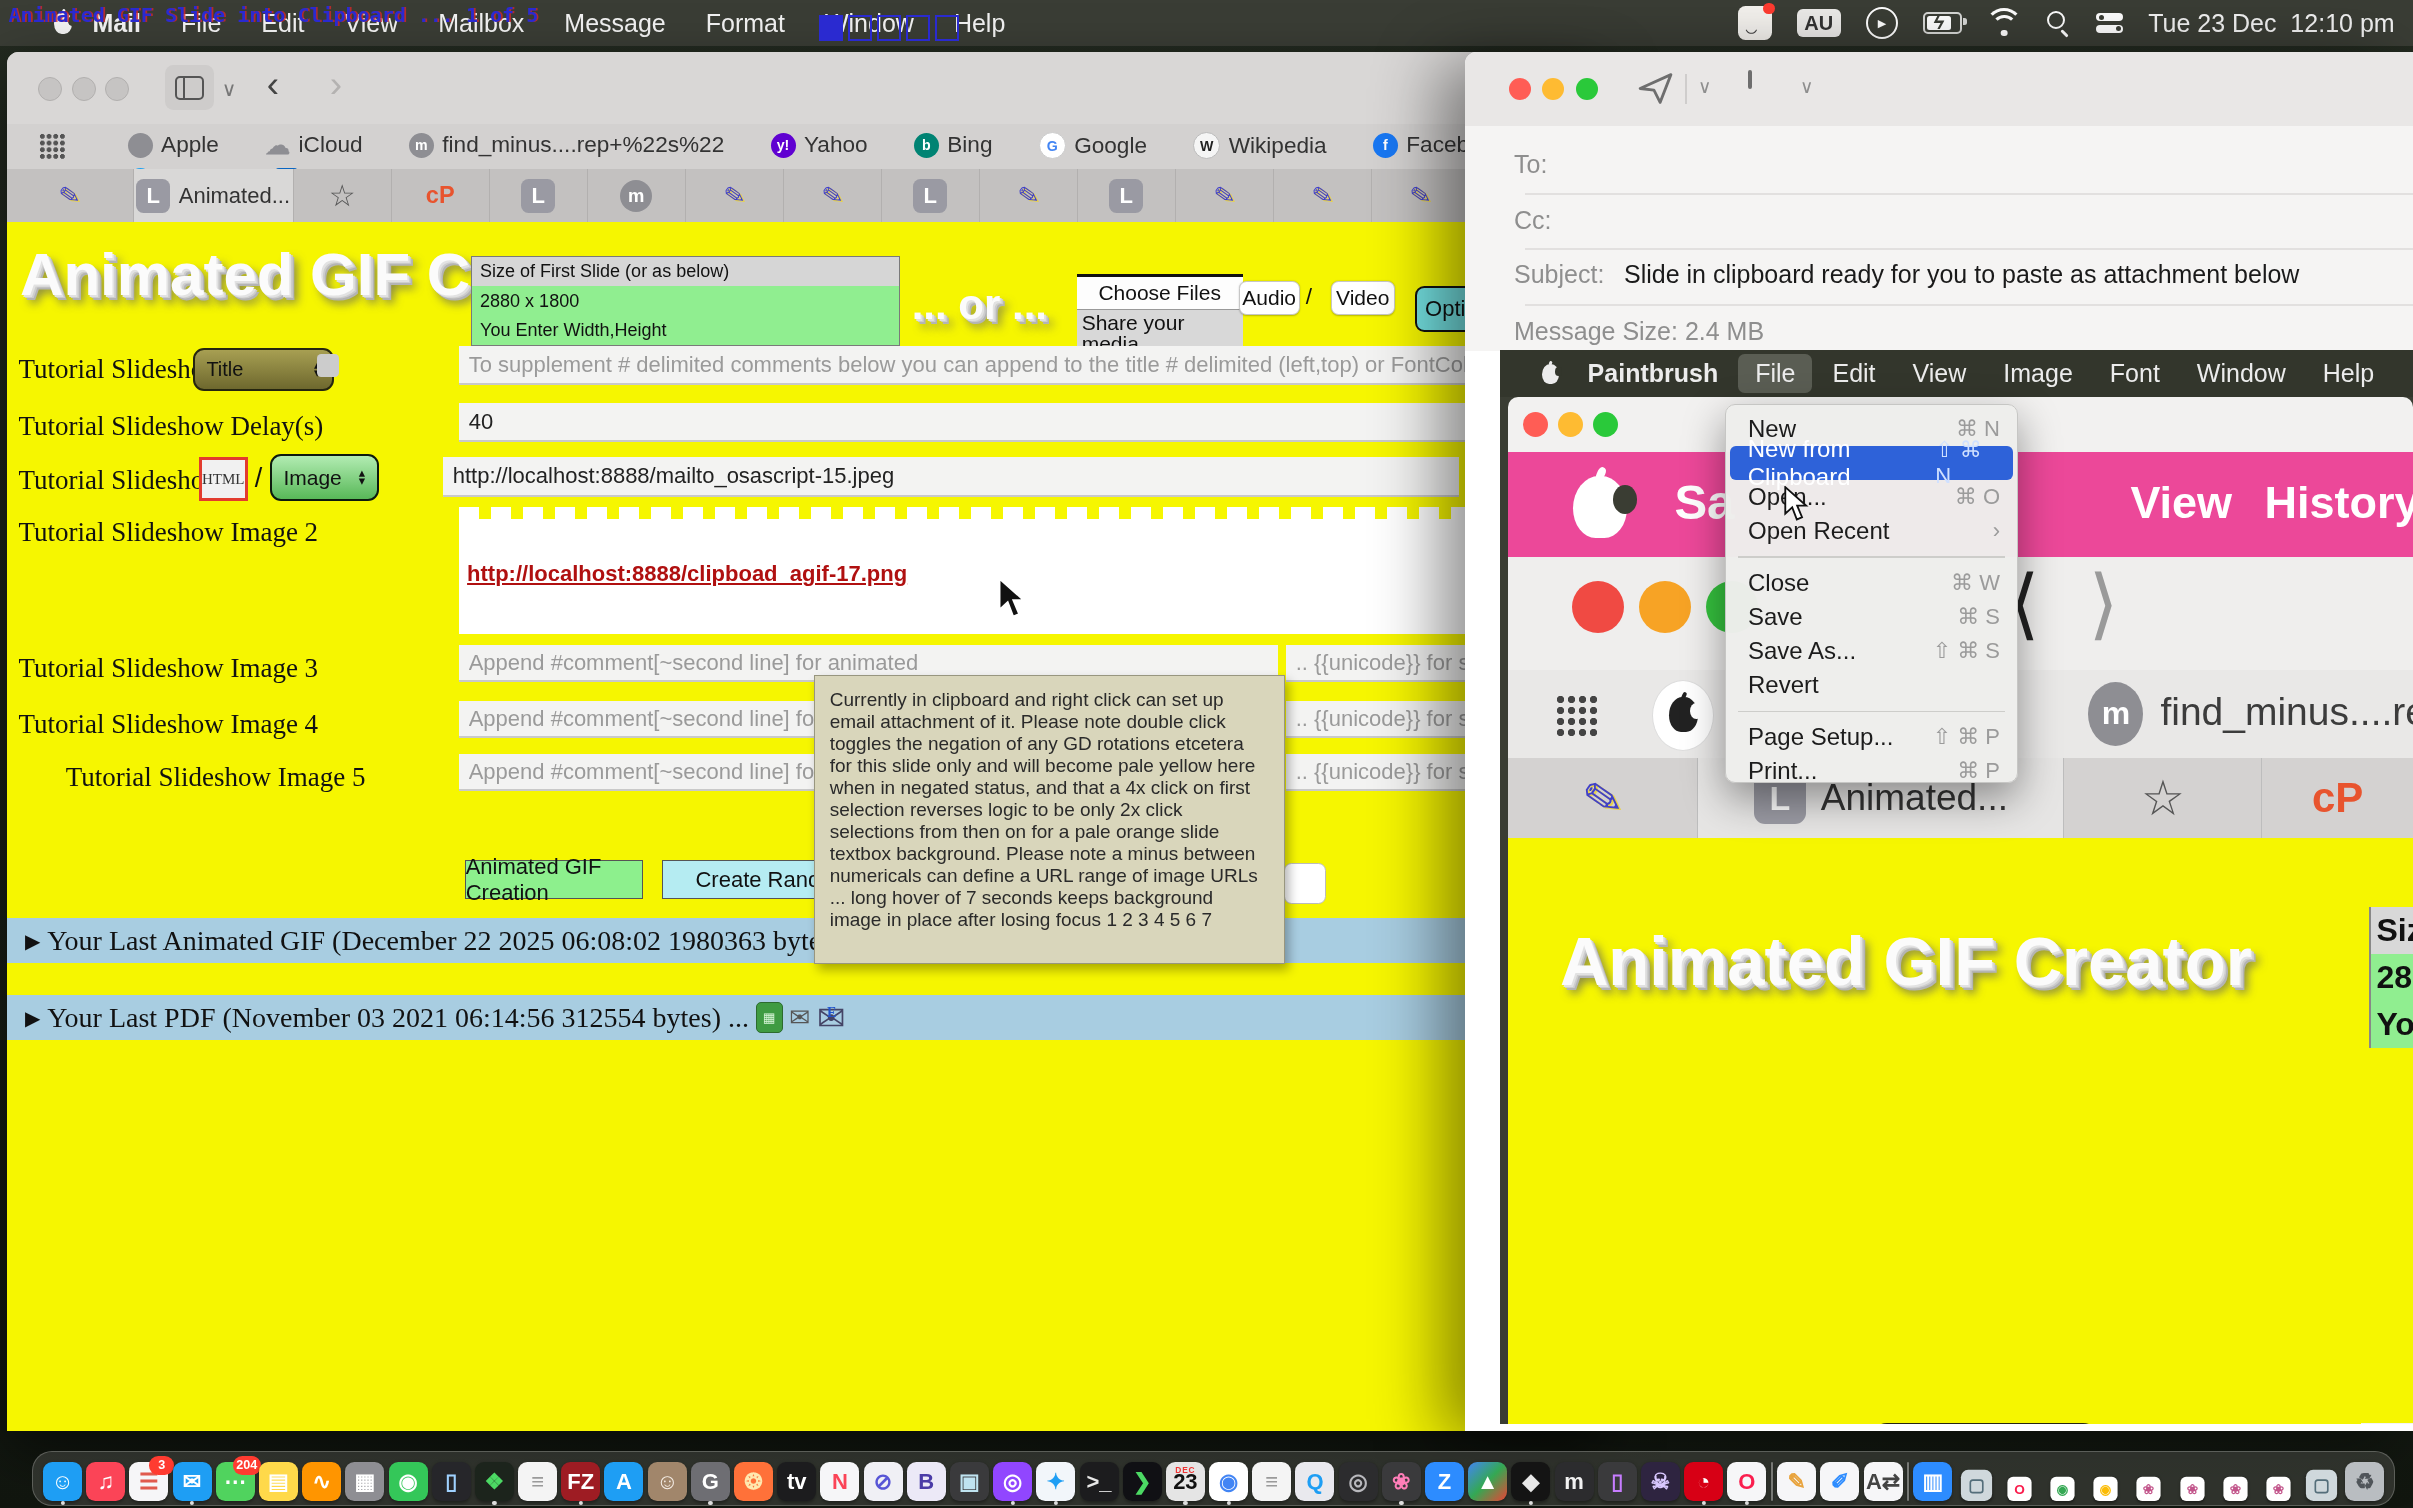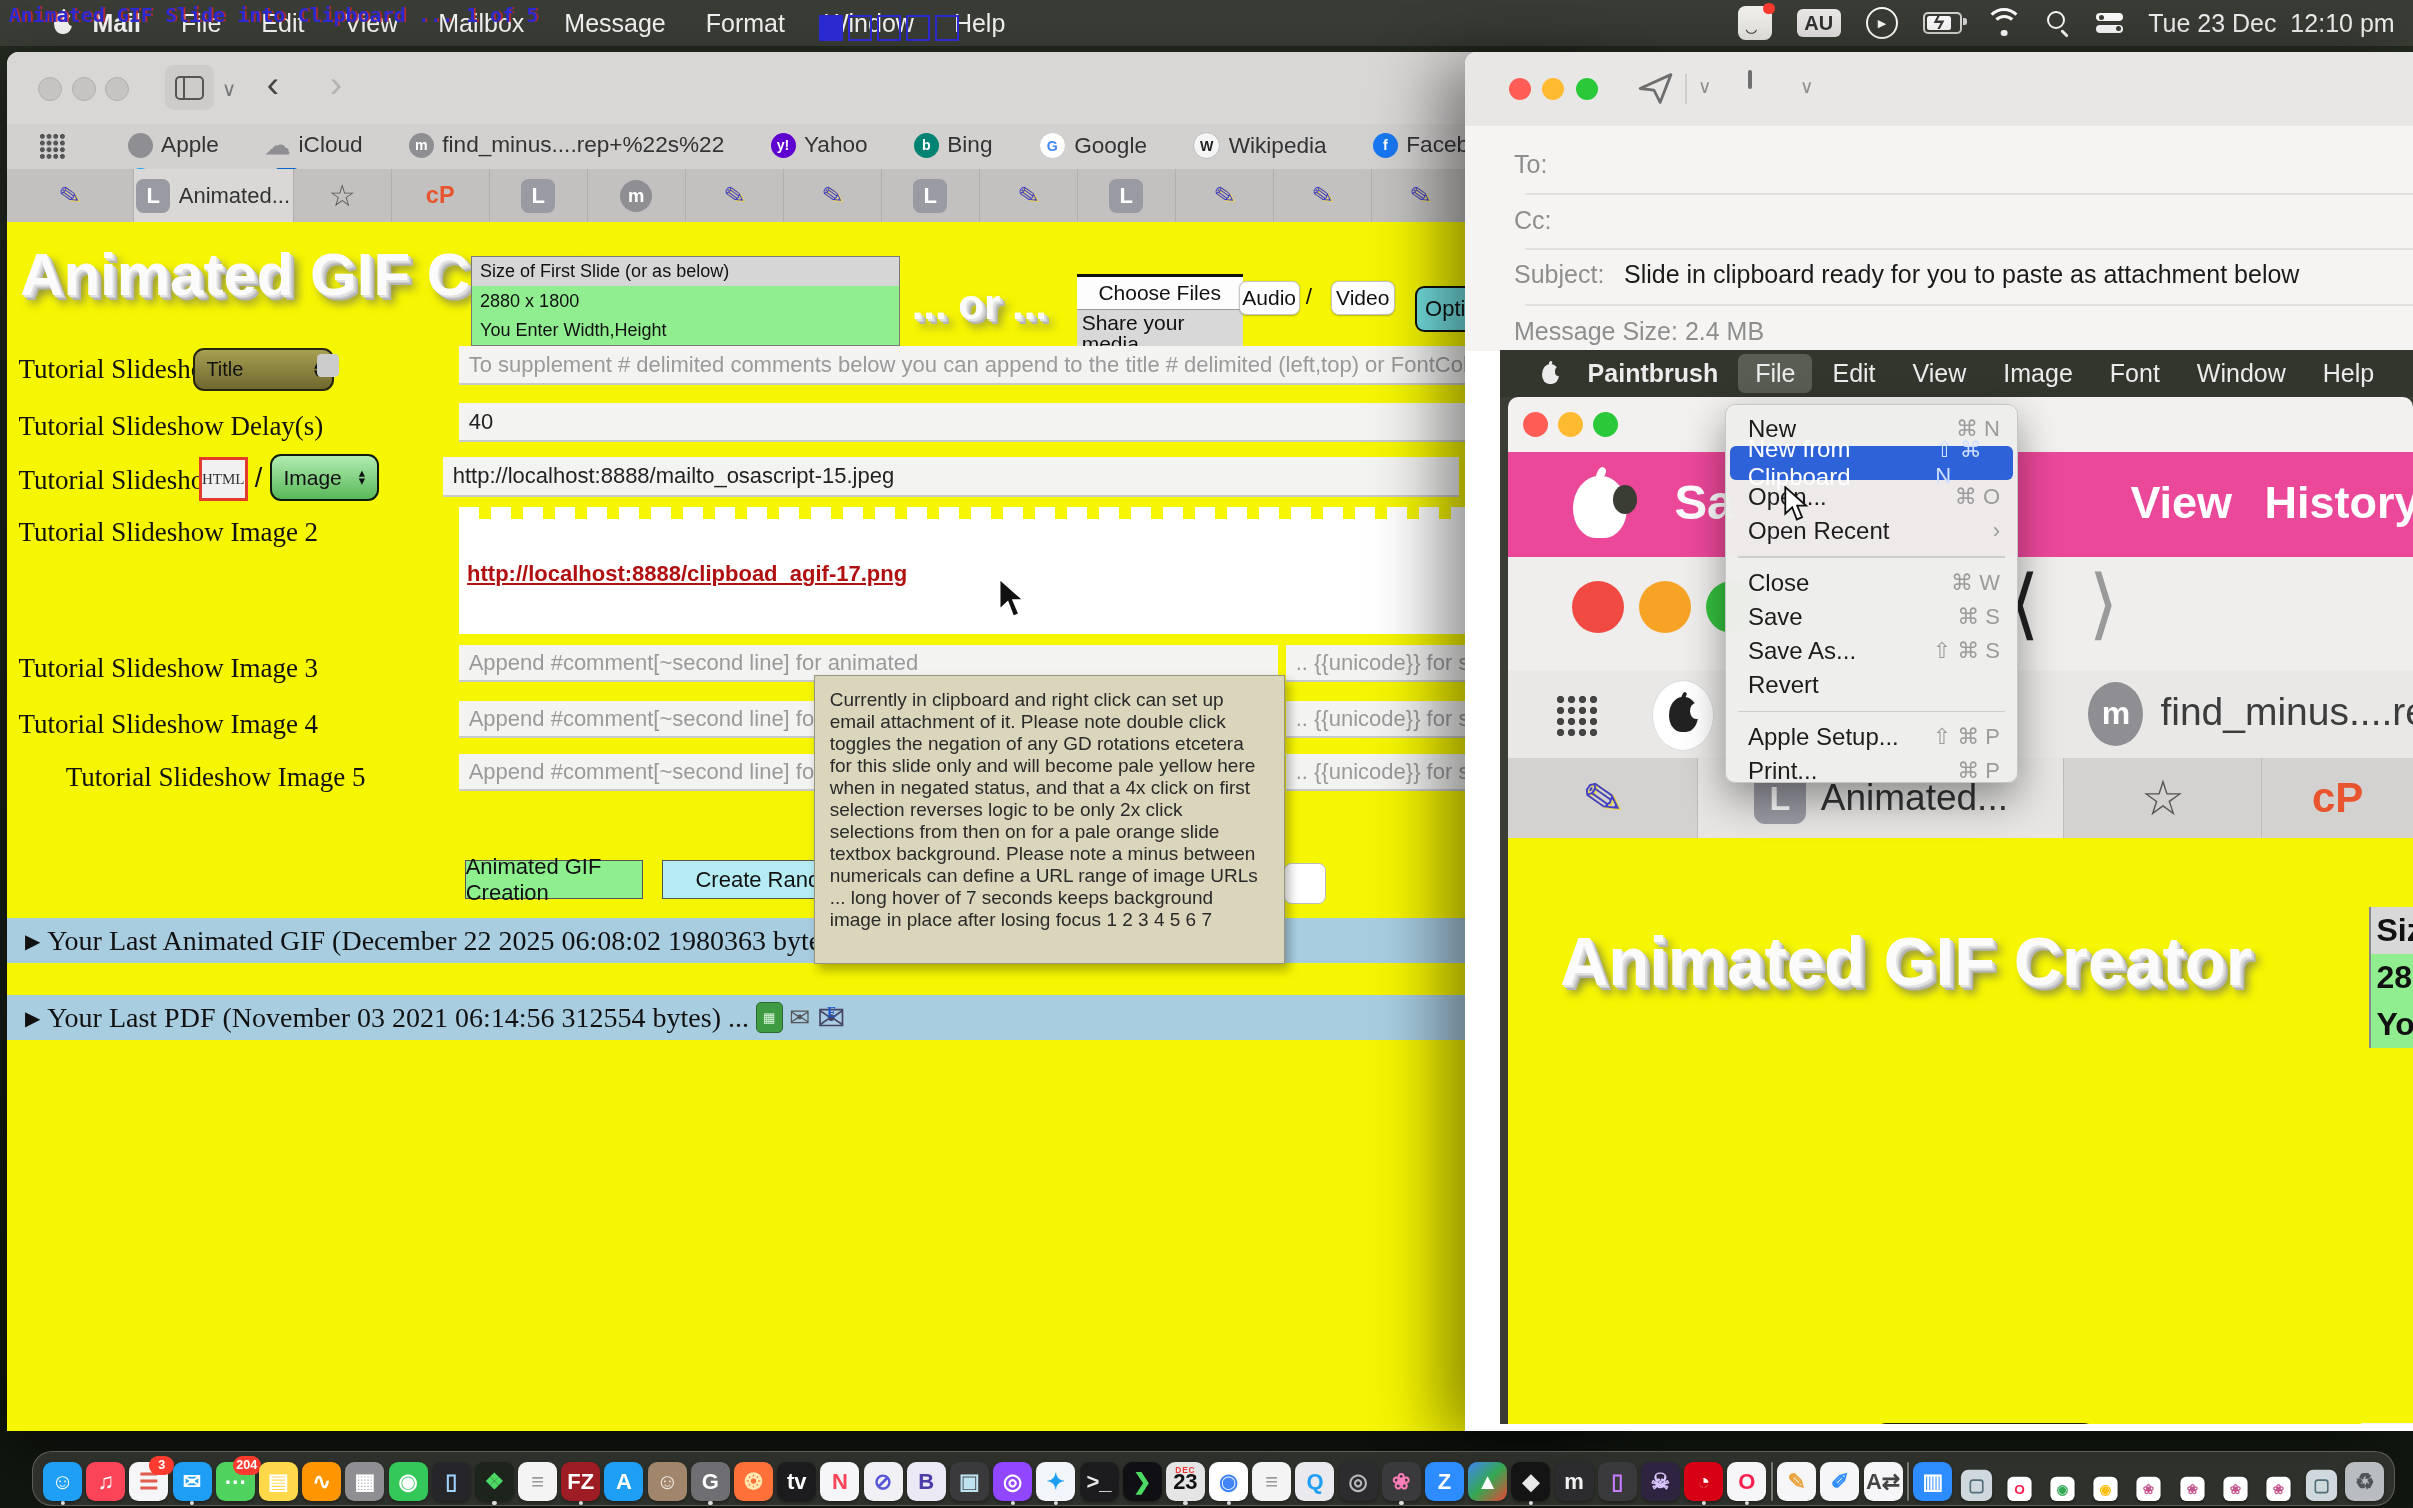--- a/index.html
+++ b/index.html
@@ -544,21 +544,21 @@
           <span>Save As...</span>
           <span class="s">⇧ ⌘ S</span>
         </div>
 
         <div class="fm">
           <span>Revert</span>
           <span class="s"></span>
         </div>
 
         <div class="fm">
-          <span>Apple Setup...</span>
+          <span>Page Setup...</span>
           <span class="s">⇧ ⌘ P</span>
         </div>
 
         <div class="fm">
           <span>Print...</span>
           <span class="s">⌘ P</span>
         </div>
       </div>
 
     <svg class="abs cursor" style="left:282px;top:136px;" width="32" height="37" viewBox="0 0 26 32">

